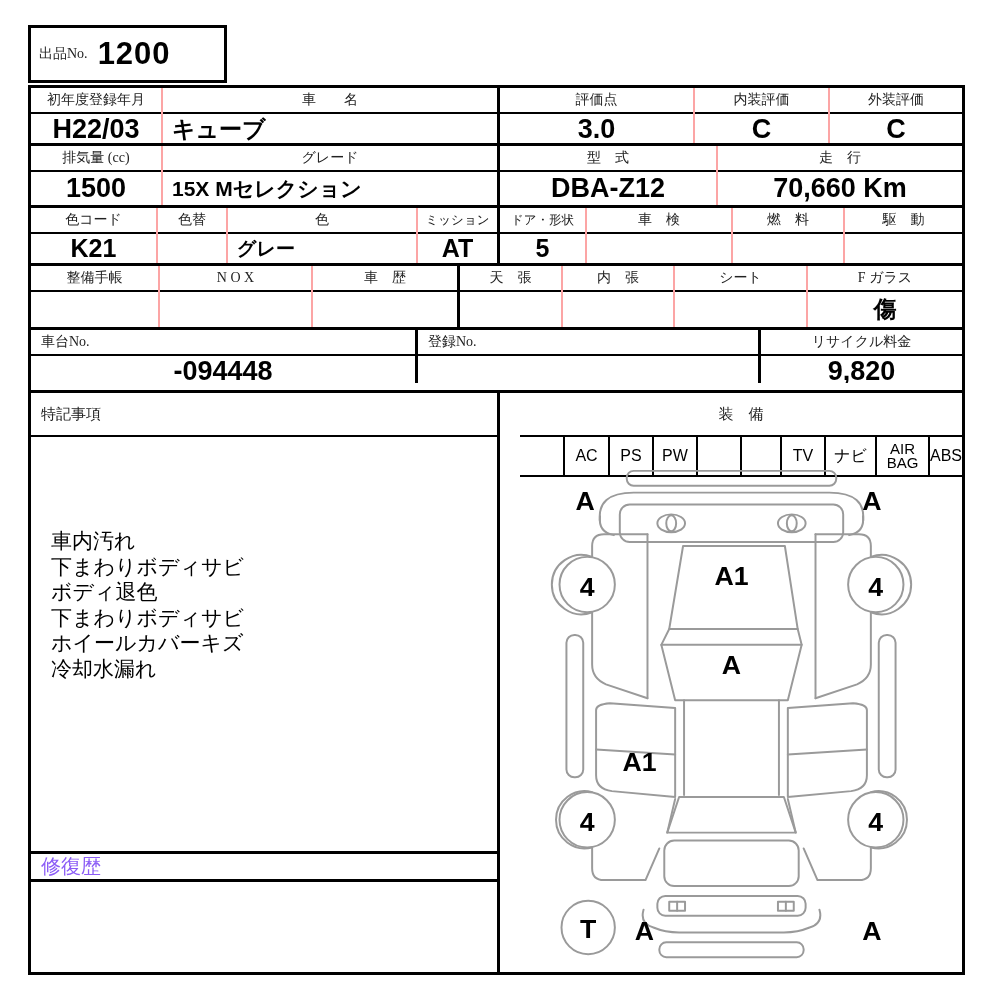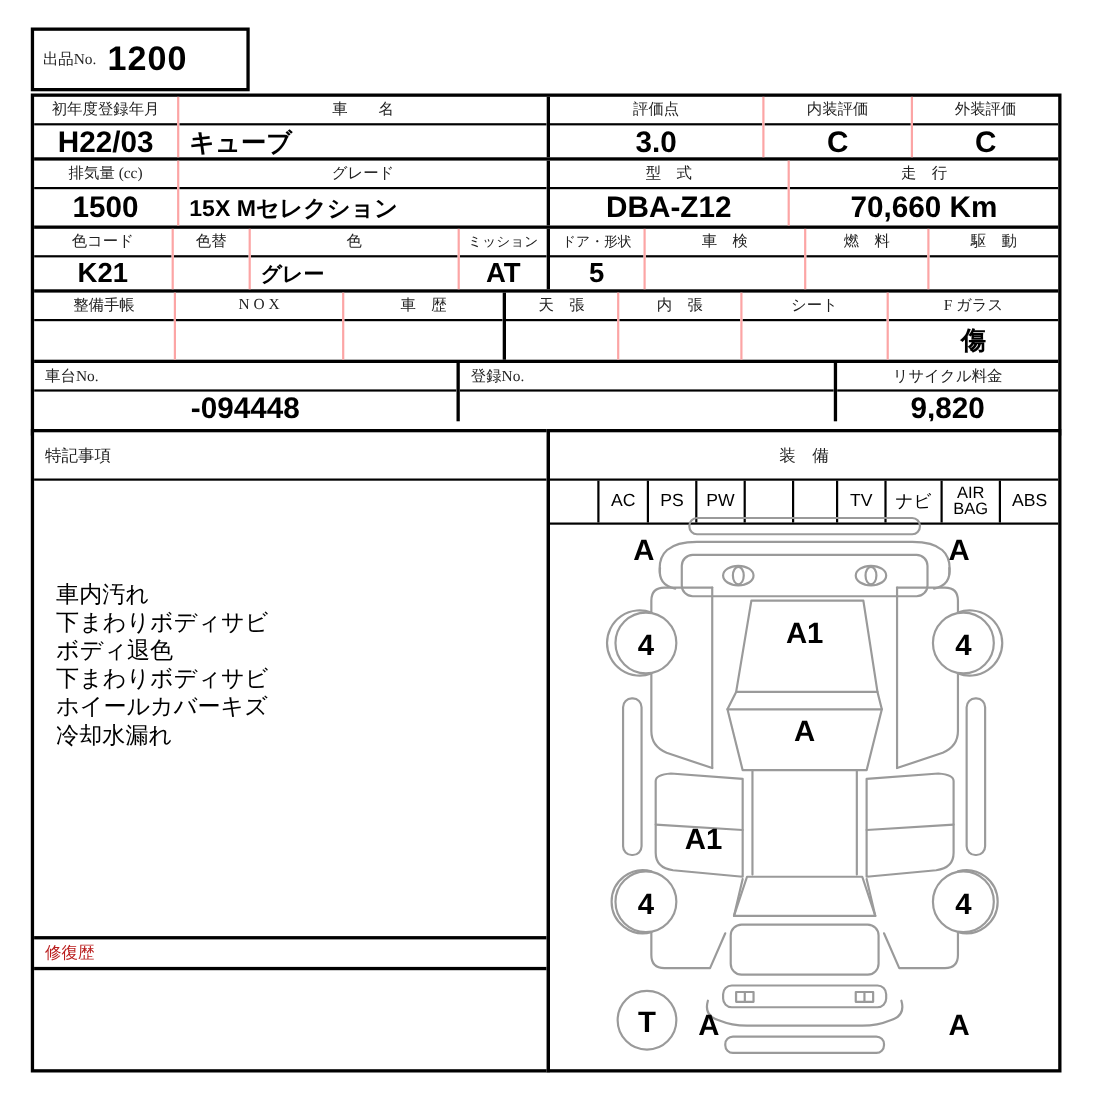--- a/index.html
+++ b/index.html
@@ -24,29 +24,29 @@
   .chead.left{justify-content:flex-start;padding-left:10px;}
   .chead.sm{font-size:12.5px;}
   .cval{flex:1;display:flex;align-items:center;justify-content:center;font-weight:bold;font-size:25px;white-space:nowrap;}
   .cval.left{justify-content:flex-start;padding-left:9px;}
   .cval.md{font-size:21px;}
   .cval.sm{font-size:19px;}
   .cval.big{font-size:27px;}
 
   
   #left-panel{left:28px;top:390px;width:472px;height:585px;}
-  #right-panel{left:497px;top:390px;width:468px;height:585px;}
+  #right-panel{left:497px;top:390px;width:468px;height:585px;padding-left:20px;}
   .panel-head{height:44px;box-sizing:border-box;border-bottom:2px solid #000;display:flex;align-items:center;
               font-family:"Liberation Serif",serif;font-size:15px;color:#222;padding-left:10px;}
   .panel-head.center{justify-content:center;padding-left:0;}
   #notes-list{margin-top:91px;padding-left:20px;font-size:21px;line-height:1.22;}
   .note-line{white-space:nowrap;}
   #repair-section{position:absolute;left:0;right:0;top:458px;border-top:3px solid #000;}
   #repair-head{height:28px;box-sizing:border-box;border-bottom:3px solid #000;display:flex;align-items:center;
-               font-family:"Liberation Serif",serif;font-size:15px;color:#b91c1c;padding-left:10px;}
+               font-family:"Liberation Serif",serif;font-size:20px;color:#8b5cf6;padding-left:10px;}
 
   
   #eq-row{display:flex;height:40px;border-bottom:2px solid #000;box-sizing:border-box;}
   .eq-cell{box-sizing:border-box;border-right:2px solid #000;display:flex;align-items:center;justify-content:center;
            font-size:16px;text-align:center;}
   .eq-cell:nth-child(1){width:45px}.eq-cell:nth-child(2){width:45px}.eq-cell:nth-child(3){width:44px}
   .eq-cell:nth-child(4){width:44px}.eq-cell:nth-child(5){width:44px}.eq-cell:nth-child(6){width:40px}
   .eq-cell:nth-child(7){width:44px}.eq-cell:nth-child(8){width:51px}
   .eq-cell:nth-child(9){width:53px;font-size:15px;line-height:0.95;white-space:normal;}
   .eq-cell:nth-child(10){flex:1;border-right:none;}

